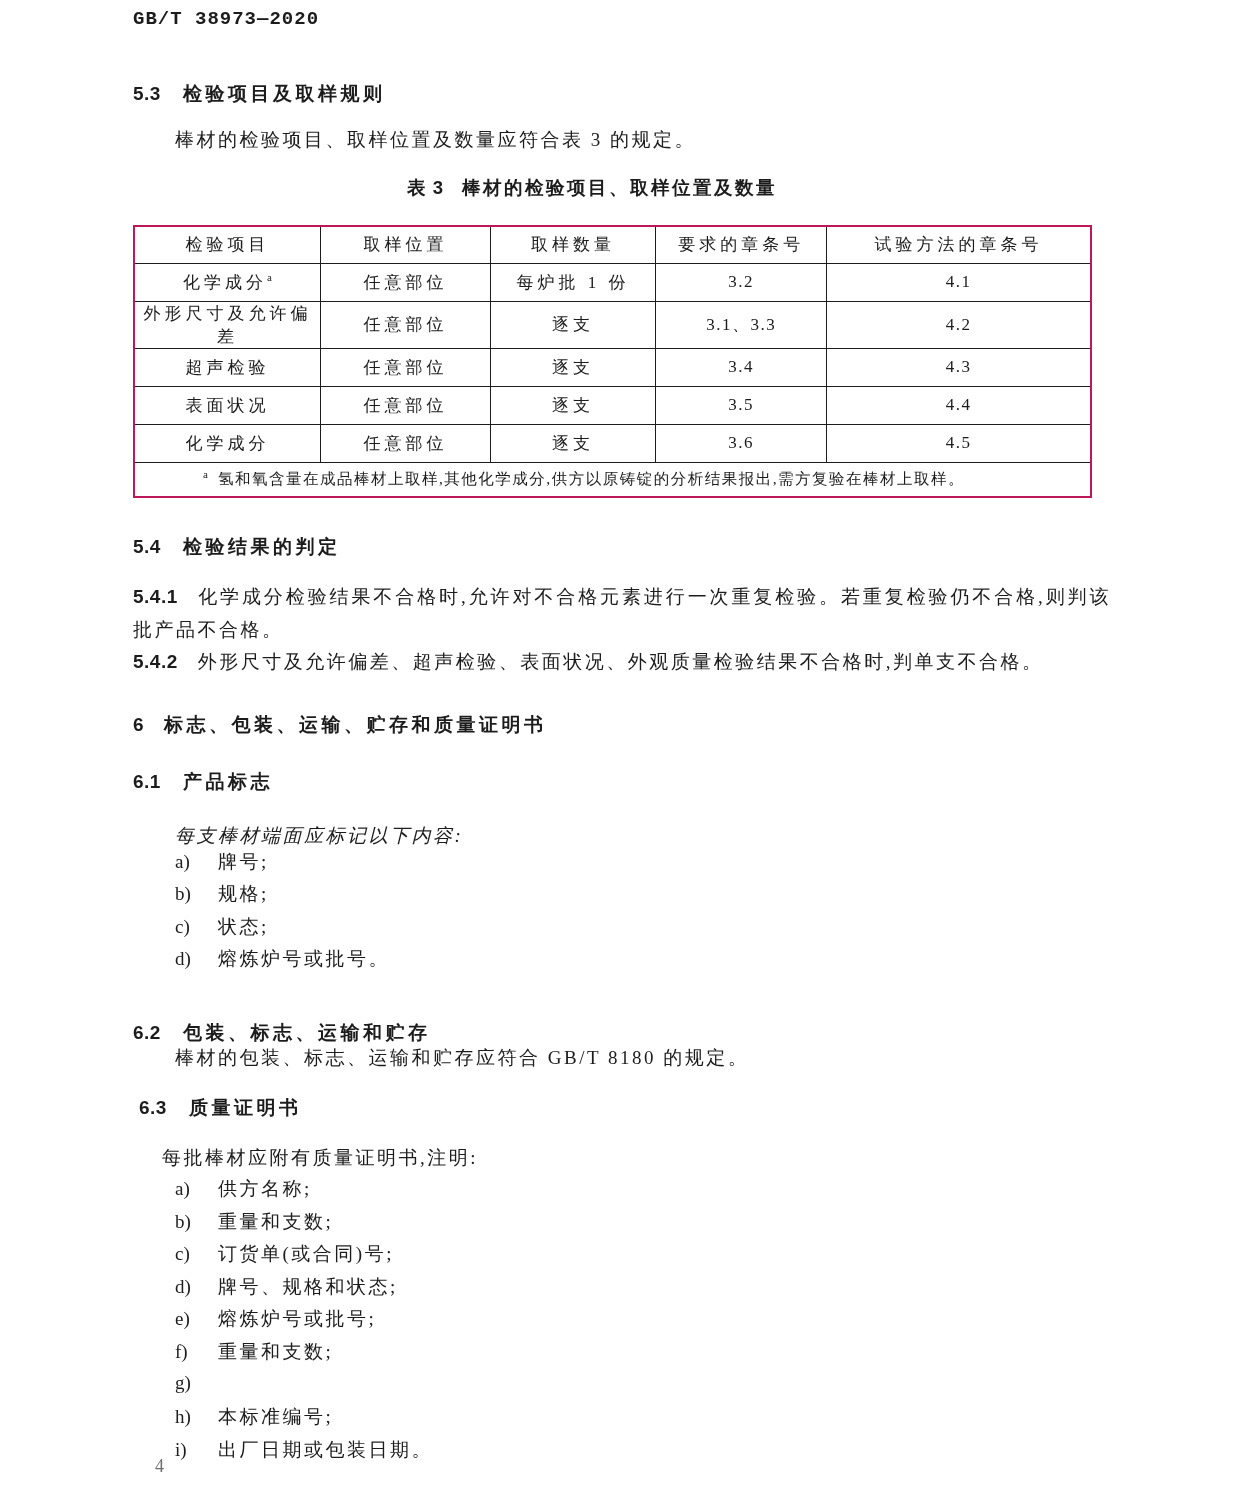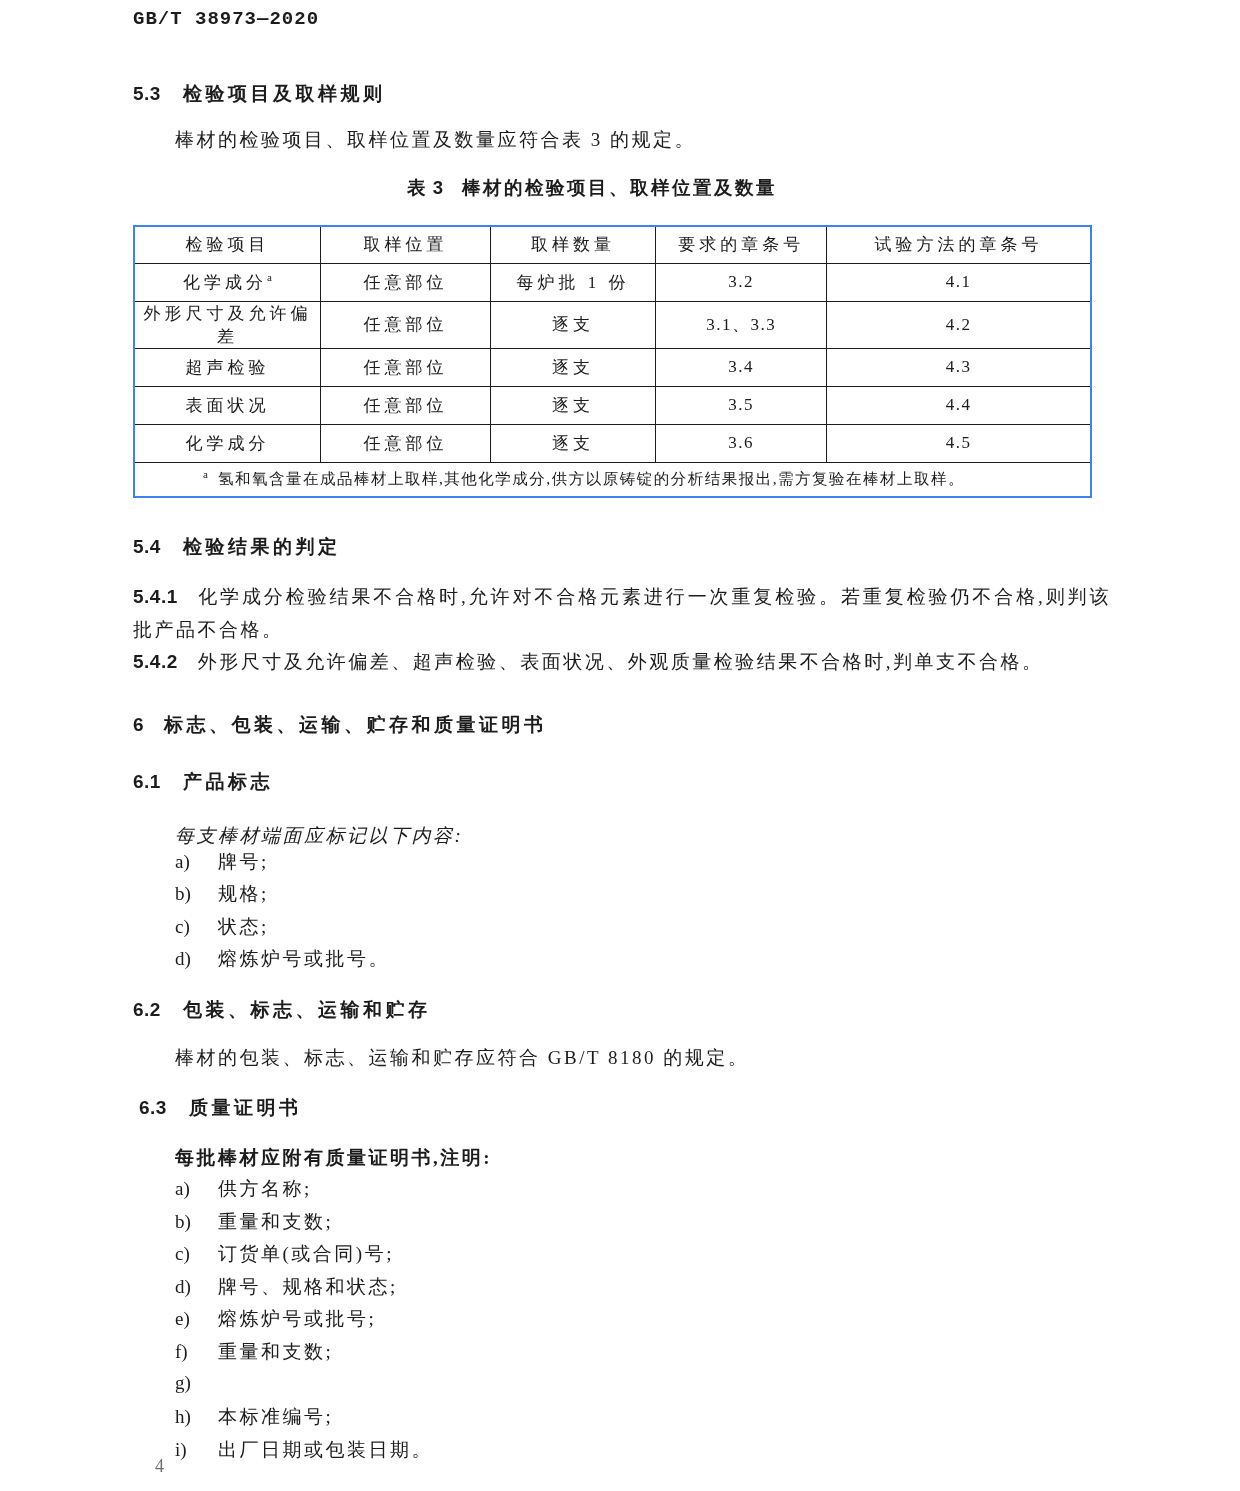--- a/index.html
+++ b/index.html
@@ -47,21 +47,21 @@
     top: 175px; left: 0; width: 1144px; text-align: center;
     font-family: "Liberation Sans", "DejaVu Sans", sans-serif;
     font-weight: 700; font-size: 18.5px; letter-spacing: 2.5px; margin-left: 20px;
   }
   .tbl-caption .cap-label { margin-right: 18px; letter-spacing: 1px; }
 
   
   table.std-table {
     position: absolute; top: 225px; left: 133px; width: 959px;
     border-collapse: collapse;
-    border: 2px solid #3b82f6;
+    border: 2px solid #be185d;
     font-size: 17px;
   }
   .std-table th, .std-table td {
     border: 1px solid #1c1c1c;
     text-align: center; vertical-align: middle;
     font-weight: 400;
     letter-spacing: 4px;
     padding: 0 4px;
   }
   .std-table thead tr { height: 37px; }
@@ -201,31 +201,31 @@
   <div class="list-item">
       <span class="li-label">c)</span>
       <span>状态;</span>
     </div>
   <div class="list-item">
       <span class="li-label">d)</span>
       <span>熔炼炉号或批号。</span>
     </div>
 </div>
 
-<div class="abs sec-heading" style="top:997px; left:133px;text-align:center;">
+<div class="abs sec-heading" style="top:1020px; left:133px;text-align:center;">
   <span class="sec-num">6.2</span><span>包装、标志、运输和贮存</span>
 </div>
 
 <div class="abs body-text" style="top:1042px; left:175px;">棒材的包装、标志、运输和贮存应符合 GB/T 8180 的规定。</div>
 
 <div class="abs sec-heading" style="top:1095px; left:139px;">
   <span class="sec-num">6.3</span><span>质量证明书</span>
 </div>
 
-<div class="abs body-text" style="top:1142px; left:175px;font-weight:bold;">每批棒材应附有质量证明书,注明:</div>
+<div class="abs body-text" style="top:1142px; left:162px;">每批棒材应附有质量证明书,注明:</div>
 
 <div class="abs list-block list-63" style="top:1176px; left:175px;">
   <div class="list-item">
       <span class="li-label">a)</span>
       <span>供方名称;</span>
     </div>
   <div class="list-item">
       <span class="li-label">b)</span>
       <span>重量和支数;</span>
     </div>

